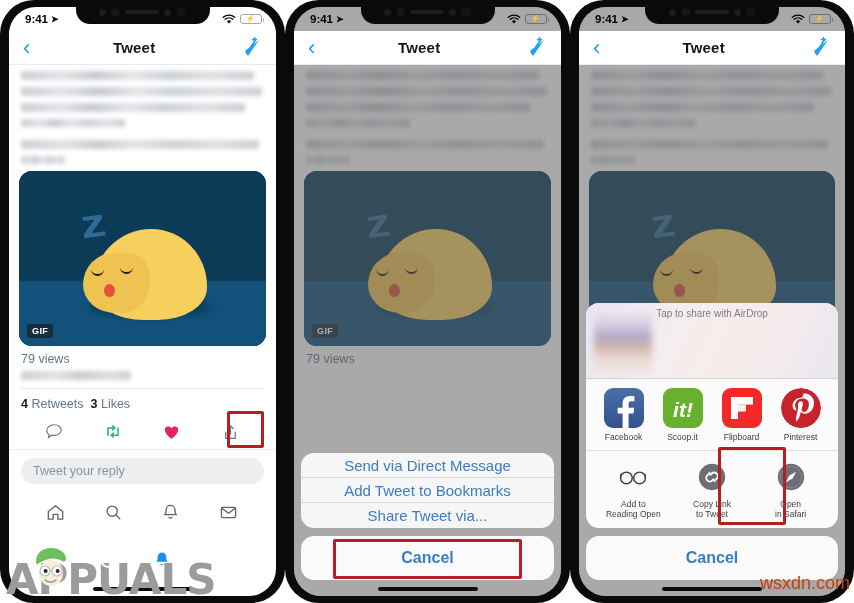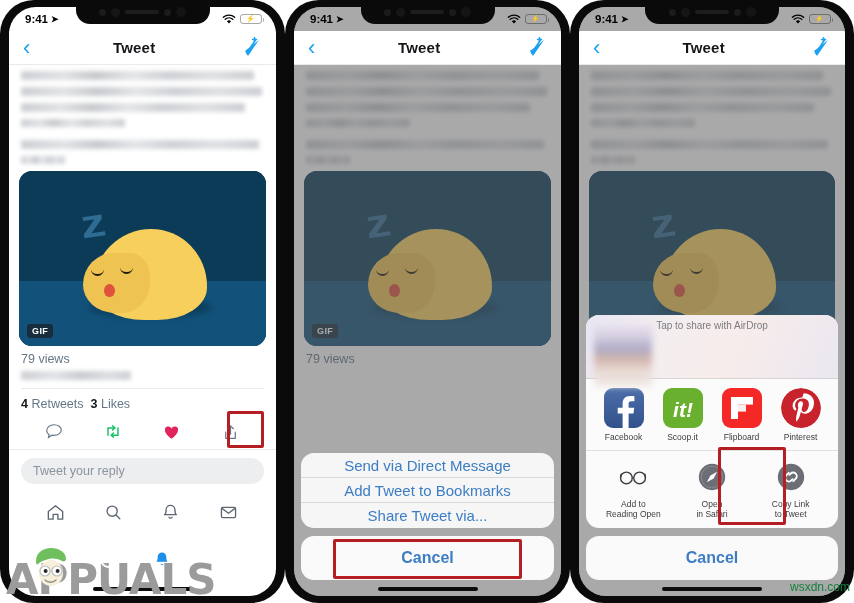--- a/index.html
+++ b/index.html
@@ -303,21 +303,21 @@
     left: 7px; right: 7px; bottom: 16px;
     z-index: 25;
   }
   .share-card {
     background: #fbfbfb;
     border-radius: 13px;
     overflow: hidden;
     margin-bottom: 8px;
   }
   .airdrop {
-    height: 64px;
+    height: 76px;
     position: relative;
     background: linear-gradient(115deg,#e9e6f3 0%,#f4eeee 35%,#f7eceb 60%,#eae7f0 100%);
     border-bottom: 1px solid rgba(60,60,67,.14);
   }
   .airdrop-label {
     position: absolute;
     top: 5px; left: 0; right: 0;
     text-align: center;
     font-size: 10px;
     color: #7c7c80;
@@ -416,22 +416,22 @@
   }
   .appuals .bell {
     position: absolute;
     left: 148px; top: 6px;
     width: 16px; height: 18px;
   }
   .wsxdn {
     position: absolute;
     right: 4px; bottom: 9px;
     z-index: 70;
-    font-size: 12px;
-    color: #15803d;
+    font-size: 18px;
+    color: #c2410c;
     font-family: "Liberation Sans", sans-serif;
   }
 </style>
 </head>
 <body>
 
 <div class="stage">
 
   <div class="phone">
     <div class="screen">
@@ -770,40 +770,40 @@
               </span>
               <span class="act-label">
                 <span>Add to</span><br>
                 <span>Reading Open</span>
               </span>
             </div>
             <div class="act-cell">
               <span class="act-ico">
                 <svg viewBox="0 0 34 34" width="32" height="32">
                   <circle cx="17" cy="17" r="14" fill="#6d6d76"></circle>
-                  <circle cx="17" cy="17" r="11.5" fill="none" stroke="#8a8a92" stroke-width="1"></circle>
-                  <path d="M22.5 11.5 L15.3 15.3 L11.5 22.5 L18.7 18.7 Z" fill="#fff"></path>
+                  <path d="M14.6 12.6l-2.6 2.6a3.8 3.8 0 0 0 5.4 5.4l1.2-1.2" fill="none" stroke="#fff" stroke-width="2" stroke-linecap="round"></path>
+                  <path d="M19.4 21.4l2.6-2.6a3.8 3.8 0 0 0-5.4-5.4l-1.2 1.2" fill="none" stroke="#fff" stroke-width="2" stroke-linecap="round"></path>
                 </svg>
               </span>
               <span class="act-label">
-                <span>Open</span><br>
-                <span>in Safari</span>
+                <span>Copy Link</span><br>
+                <span>to Tweet</span>
               </span>
             </div>
             <div class="act-cell">
               <span class="act-ico">
                 <svg viewBox="0 0 34 34" width="32" height="32">
                   <circle cx="17" cy="17" r="14" fill="#6d6d76"></circle>
-                  <path d="M14.6 12.6l-2.6 2.6a3.8 3.8 0 0 0 5.4 5.4l1.2-1.2" fill="none" stroke="#fff" stroke-width="2" stroke-linecap="round"></path>
-                  <path d="M19.4 21.4l2.6-2.6a3.8 3.8 0 0 0-5.4-5.4l-1.2 1.2" fill="none" stroke="#fff" stroke-width="2" stroke-linecap="round"></path>
+                  <circle cx="17" cy="17" r="11.5" fill="none" stroke="#8a8a92" stroke-width="1"></circle>
+                  <path d="M22.5 11.5 L15.3 15.3 L11.5 22.5 L18.7 18.7 Z" fill="#fff"></path>
                 </svg>
               </span>
               <span class="act-label">
-                <span>Copy Link</span><br>
-                <span>to Tweet</span>
+                <span>Open</span><br>
+                <span>in Safari</span>
               </span>
             </div>
             <span class="hl-box" style="left:132px; top:-4px; width:68px; height:78px;"></span>
           </div>
         </div>
 
         <div class="sheet-cancel">Cancel</div>
       </div>
 
       <div class="home-ind"></div>

